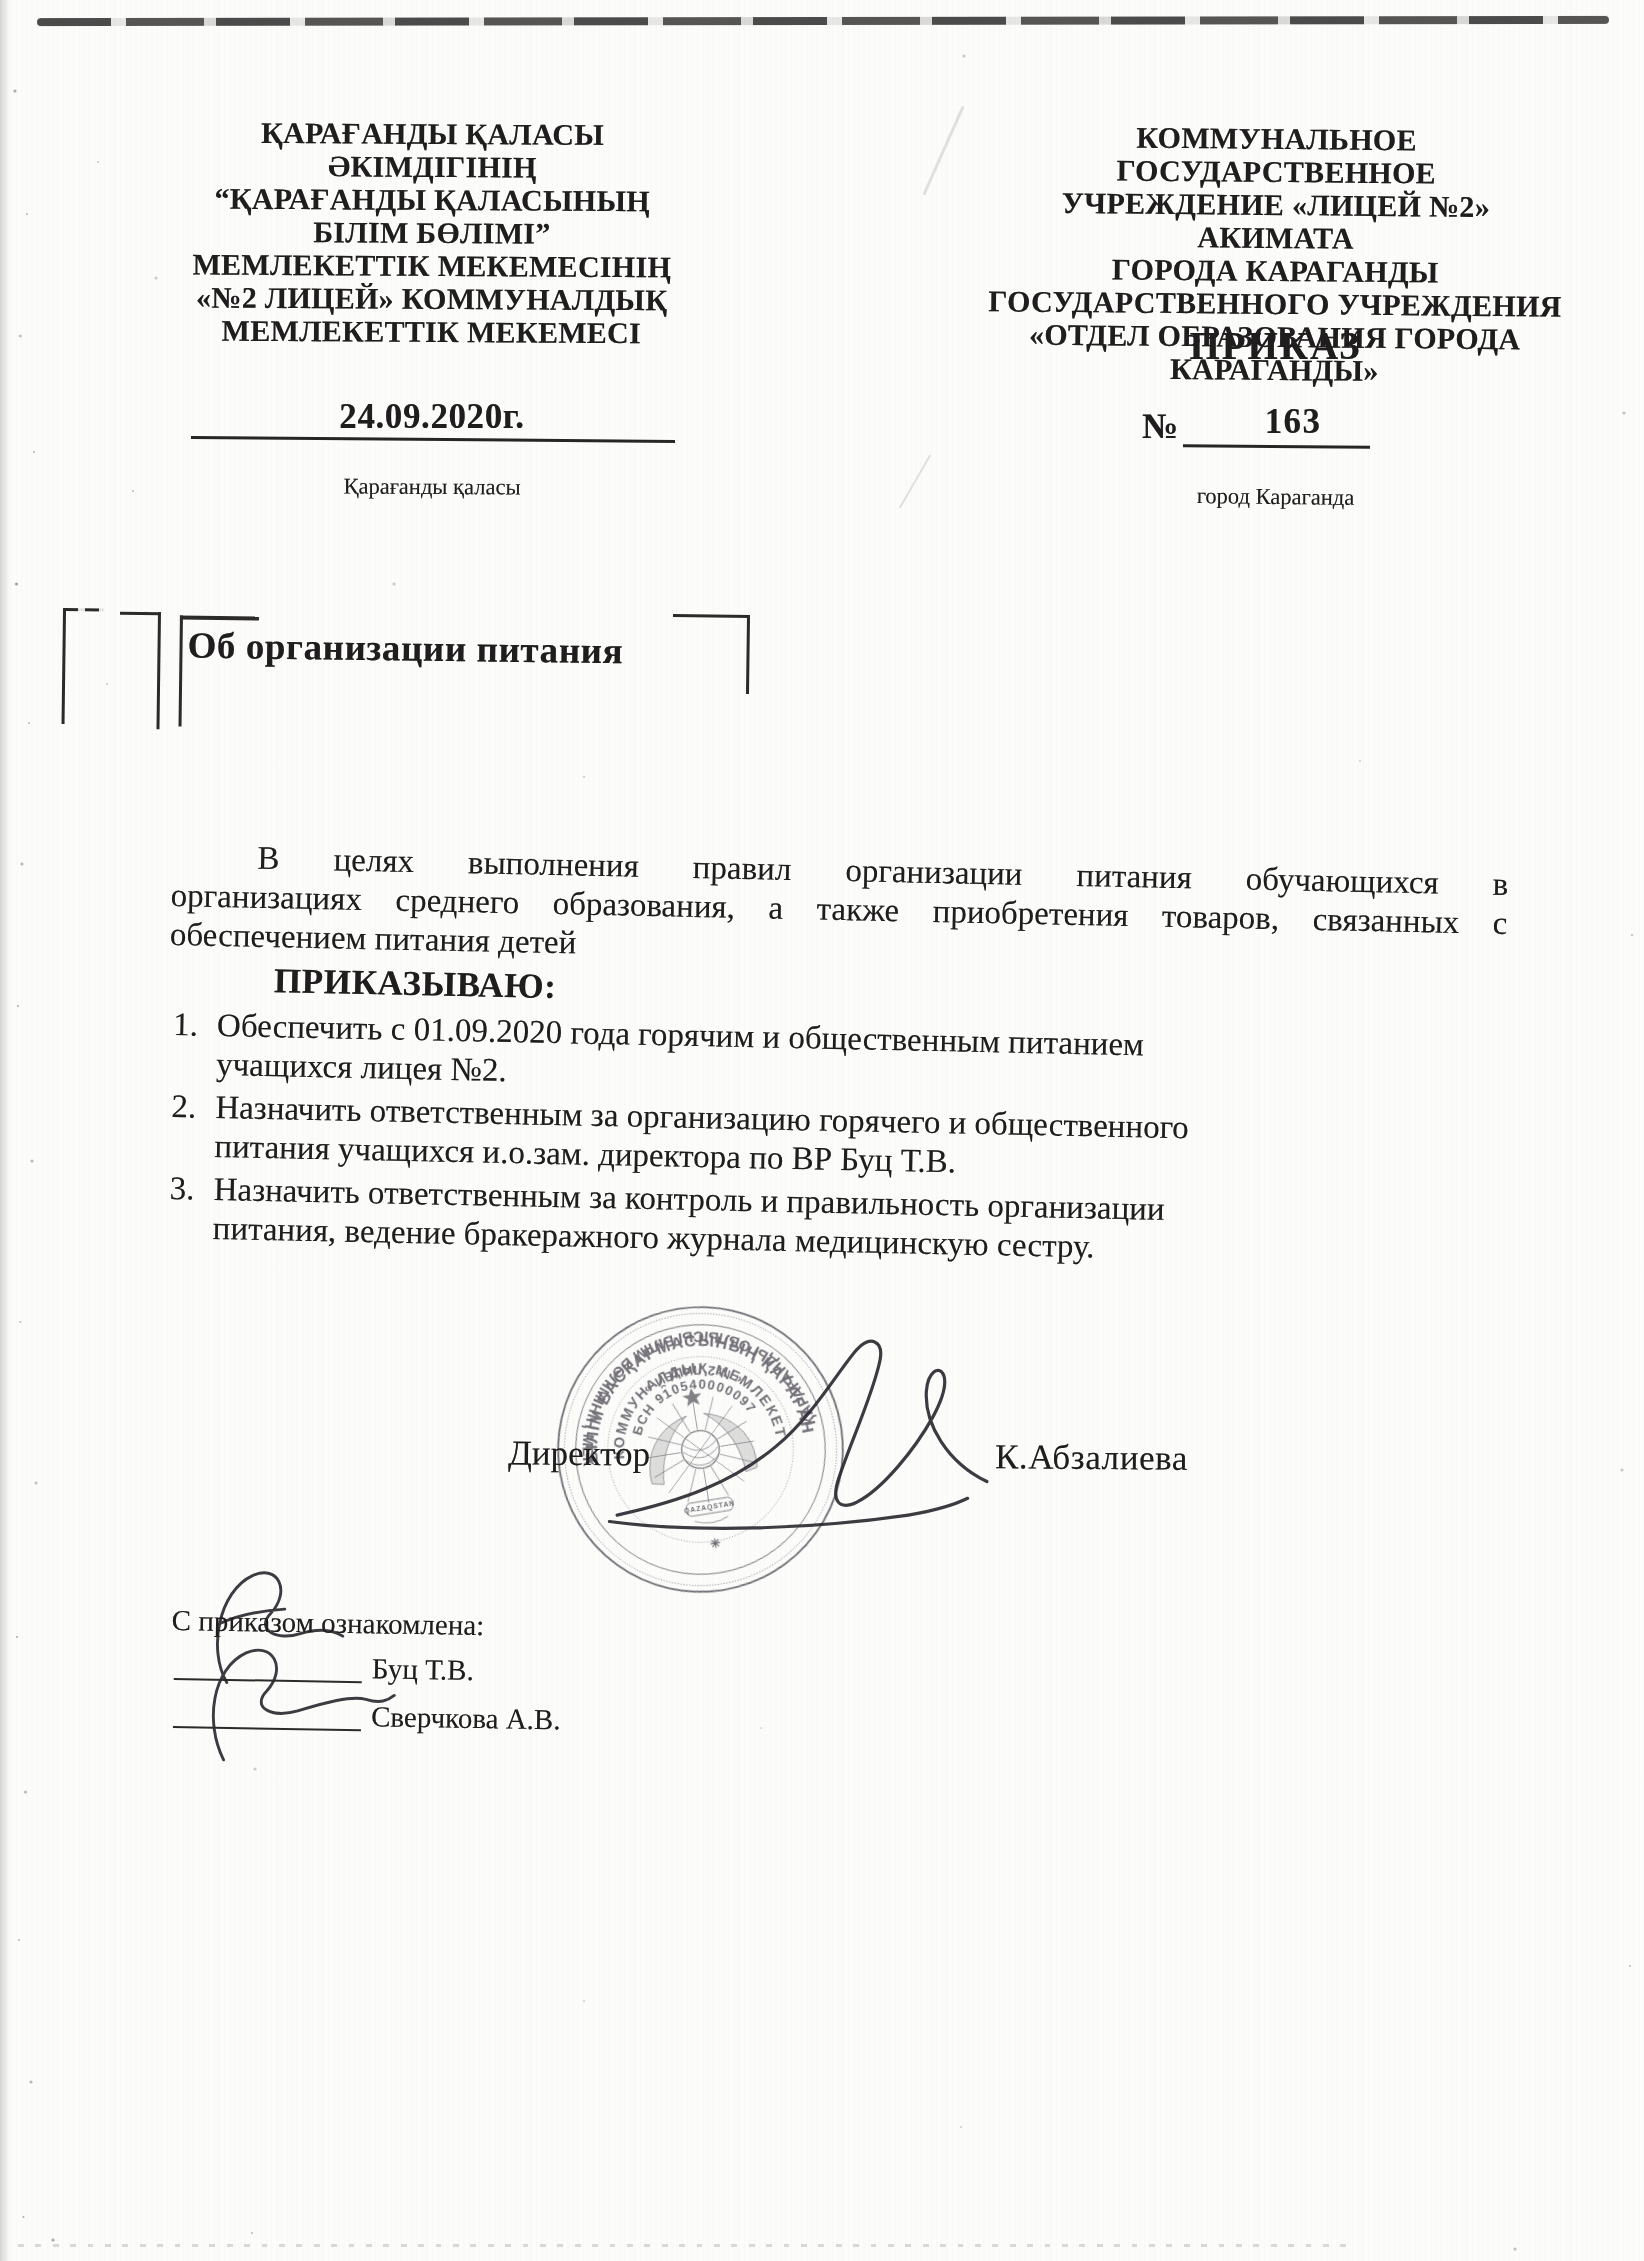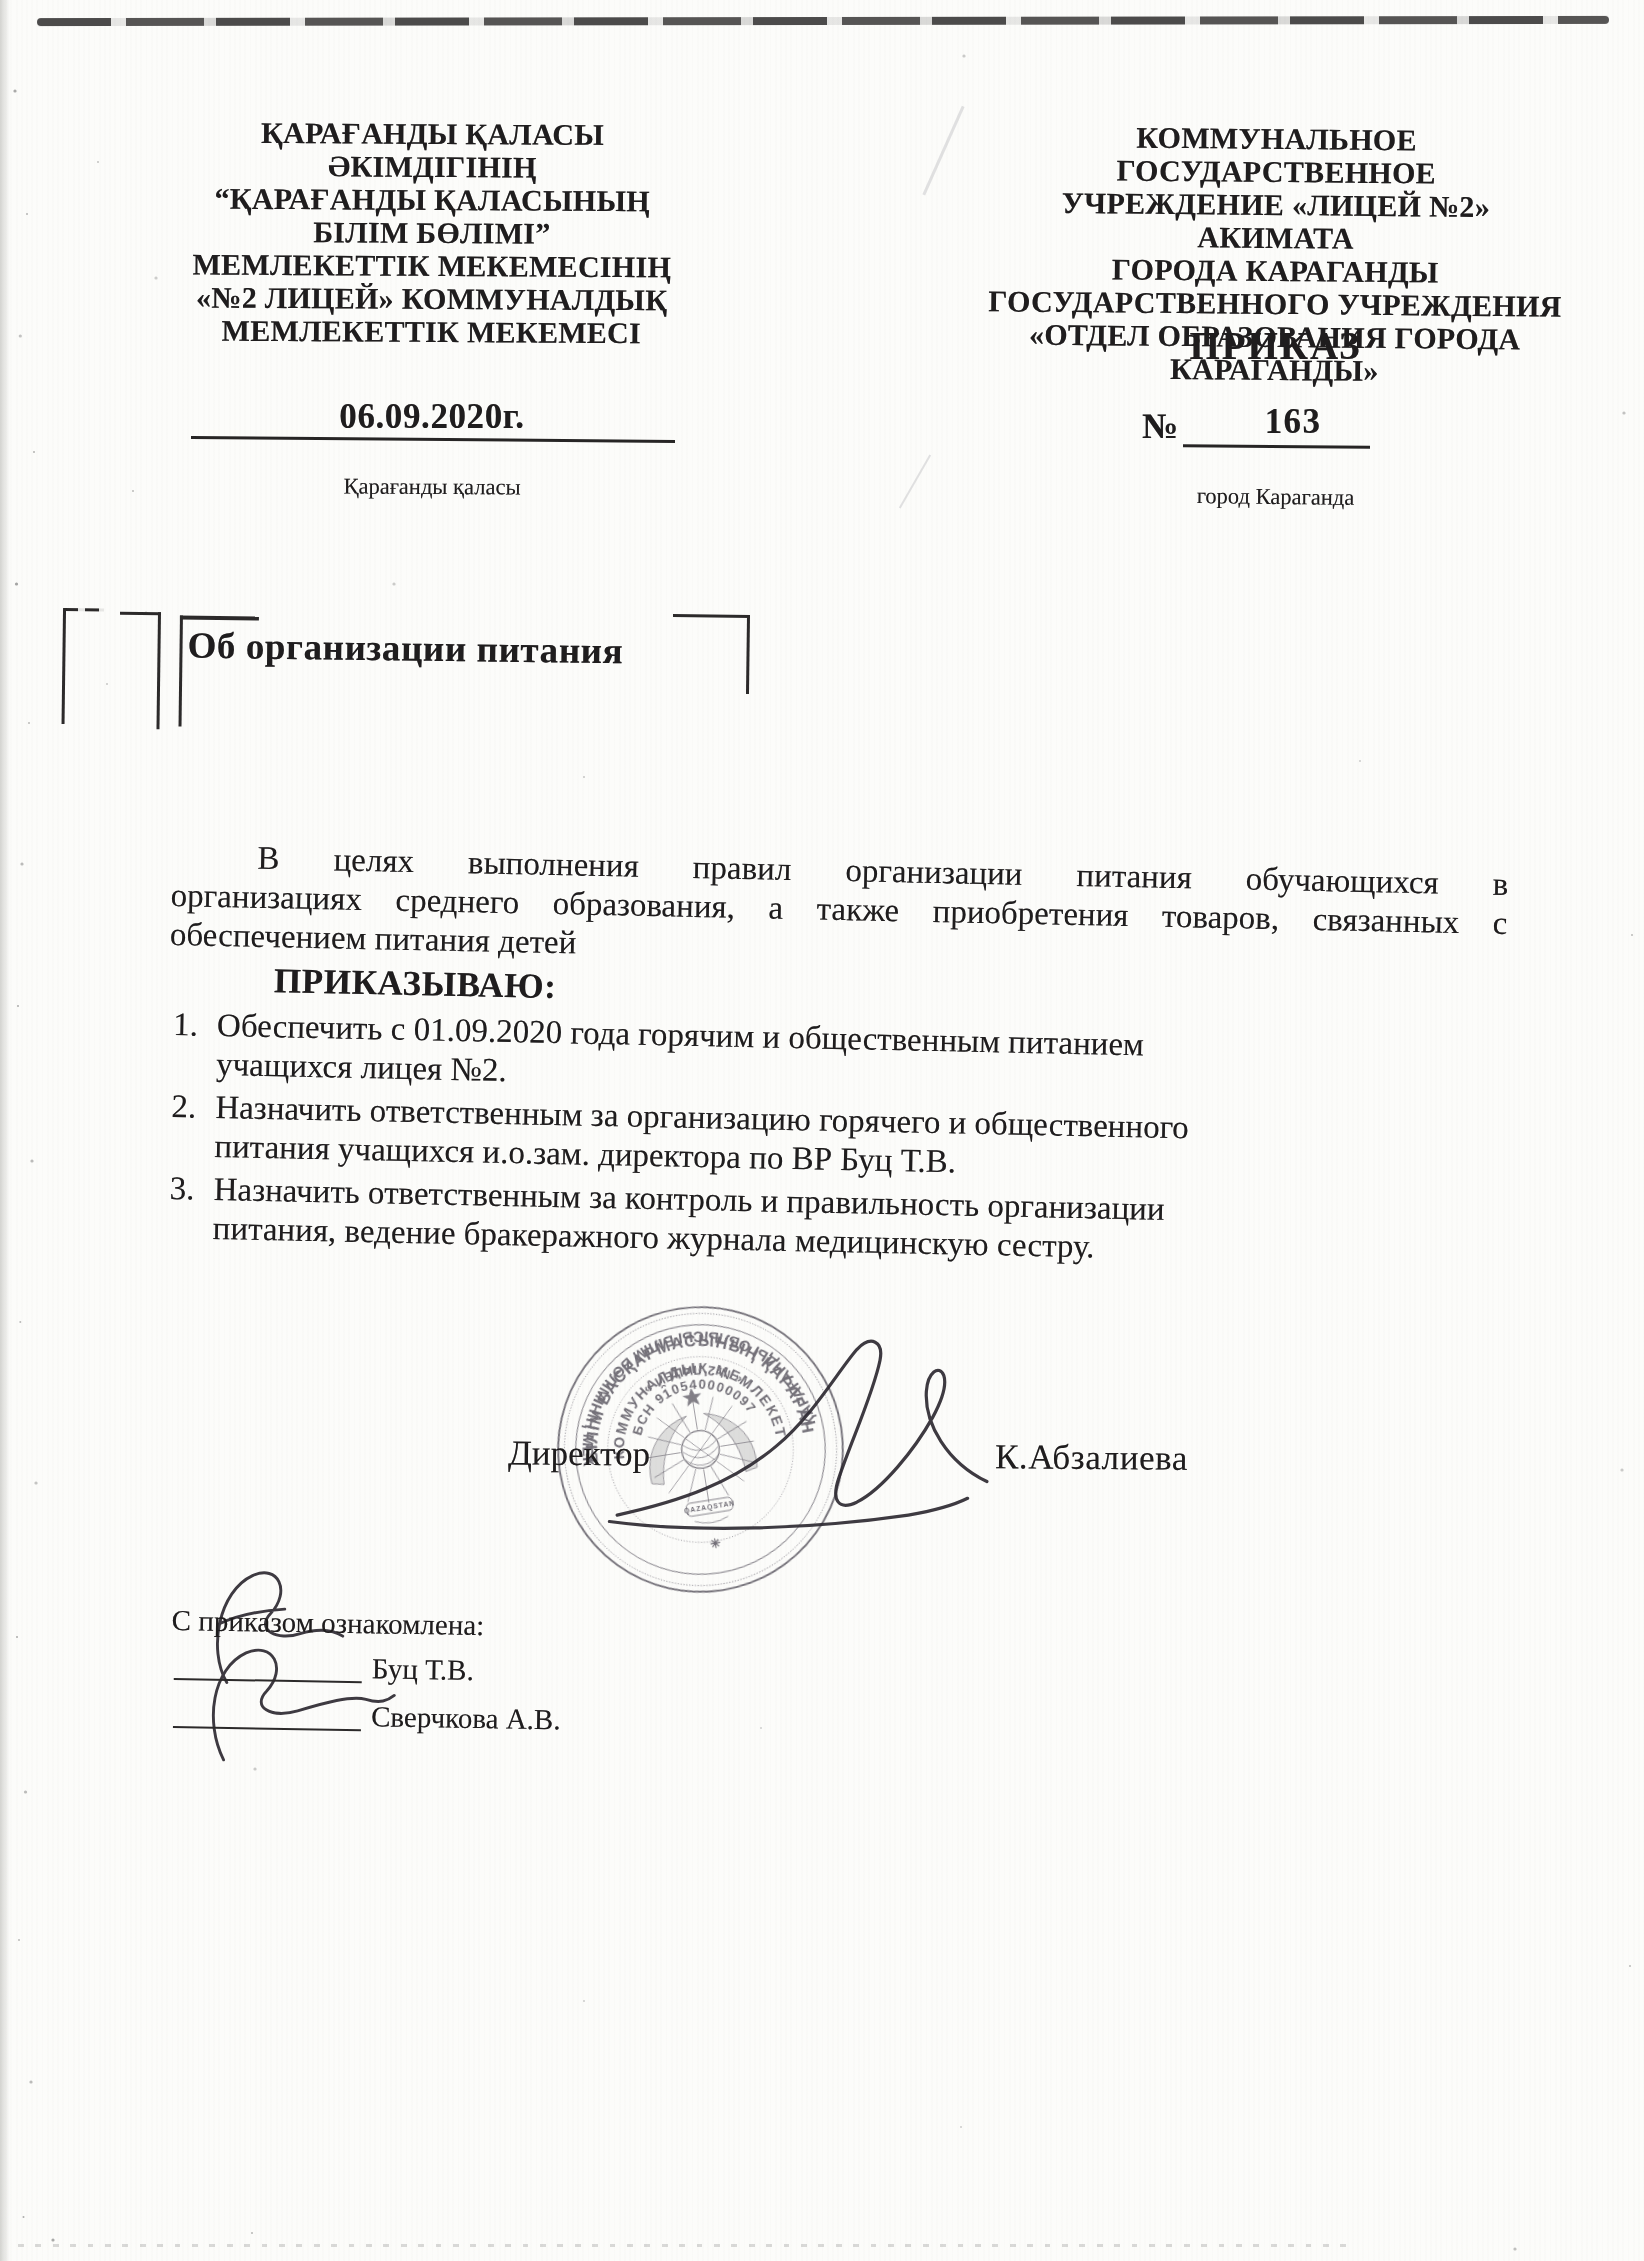--- a/index.html
+++ b/index.html
@@ -87,21 +87,21 @@
   <div class="specks"></div>
 
   <div class="org org-left txt">
     <div>ҚАРАҒАНДЫ ҚАЛАСЫ ӘКІМДІГІНІҢ</div>
     <div>“ҚАРАҒАНДЫ ҚАЛАСЫНЫҢ</div>
     <div>БІЛІМ БӨЛІМІ”</div>
     <div>МЕМЛЕКЕТТІК МЕКЕМЕСІНІҢ</div>
     <div>«№2 ЛИЦЕЙ» КОММУНАЛДЫҚ</div>
     <div>МЕМЛЕКЕТТІК МЕКЕМЕСІ</div>
   </div>
-  <div class="date-line txt">06.09.2020г.</div>
+  <div class="date-line txt">24.09.2020г.</div>
   <div class="date-underline"></div>
   <div class="place place-left txt">Қарағанды қаласы</div>
 
   <div class="org org-right txt">
     <div>КОММУНАЛЬНОЕ ГОСУДАРСТВЕННОЕ</div>
     <div>УЧРЕЖДЕНИЕ «ЛИЦЕЙ №2» АКИМАТА</div>
     <div>ГОРОДА КАРАГАНДЫ</div>
     <div>ГОСУДАРСТВЕННОГО УЧРЕЖДЕНИЯ</div>
     <div>«ОТДЕЛ ОБРАЗОВАНИЯ ГОРОДА</div>
     <div>КАРАГАНДЫ»</div>

